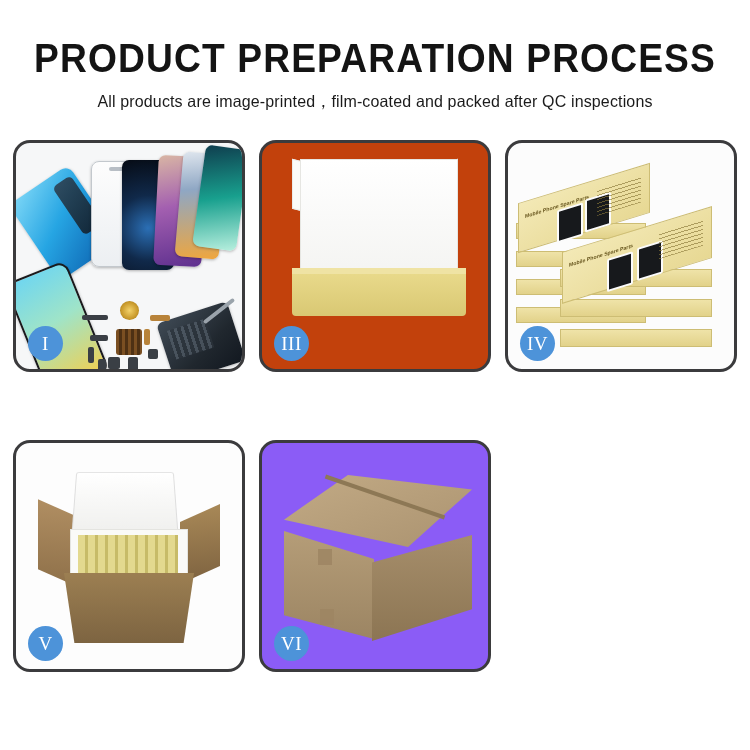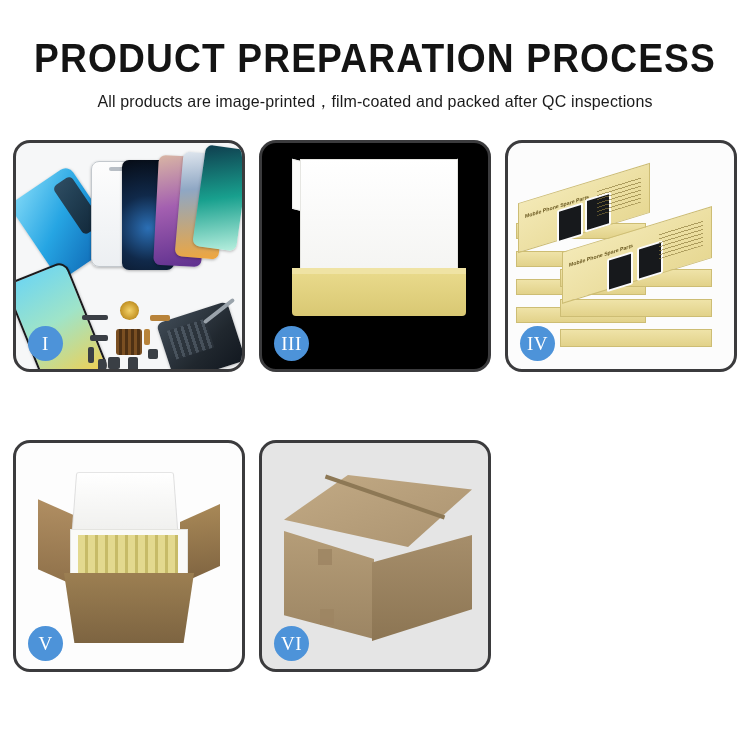--- a/index.html
+++ b/index.html
@@ -171,21 +171,21 @@
     background: linear-gradient(170deg,#3b4450 0%,#171c24 55%,#0a0d12 100%);
     border-radius: 9px;
   }
   .lcd::after{
     content:""; position:absolute; left:26px; top:58px; width:10px; height:86px;
     background:#0b0e13; border-radius:2px;
   }
   .lcd-tab { position:absolute; background:#c79a52; border-radius:1px; }
 
   
-  .p3 { background: #000000; }
+  .p3 { background: #c2410c; }
   .box3-lid {
     position:absolute; left: 38px; top: 16px; width: 156px; height: 116px;
     background: linear-gradient(180deg,#ffffff 0%,#f4f4f2 100%);
     border: 1px solid #e6e6e2;
   }
   .box3-flapL {
     position:absolute; left: 30px; top: 18px; width: 16px; height: 48px;
     background:#fbfbf9; transform: skewY(14deg); border:1px solid #ececea;
   }
   .box3-flapR {
@@ -261,21 +261,21 @@
     position:absolute; left: 62px; top: 92px; width: 100px; height: 40px;
     background: repeating-linear-gradient(90deg,#e3d98f 0 7px,#c7bb68 7px 10px);
   }
   .c5-body {
     position:absolute; left: 48px; top: 130px; width: 130px; height: 70px;
     background: linear-gradient(180deg,#9c7f52,#7d6441);
     clip-path: polygon(0 0, 100% 0, 92% 100%, 8% 100%);
   }
 
   
-  .p6 { background: #e5e5e5; }
+  .p6 { background: #8b5cf6; }
   .c6-top {
     position:absolute; left: 22px; top: 32px; width: 188px; height: 72px;
     background: linear-gradient(160deg,#c2aa85,#ab9370);
     clip-path: polygon(34% 0, 100% 20%, 66% 100%, 0 62%);
   }
   .c6-seam {
     position:absolute; left: 60px; top: 52px; width: 126px; height: 4px;
     background:#8d7855; transform: rotate(19deg);
   }
   .c6-left {

